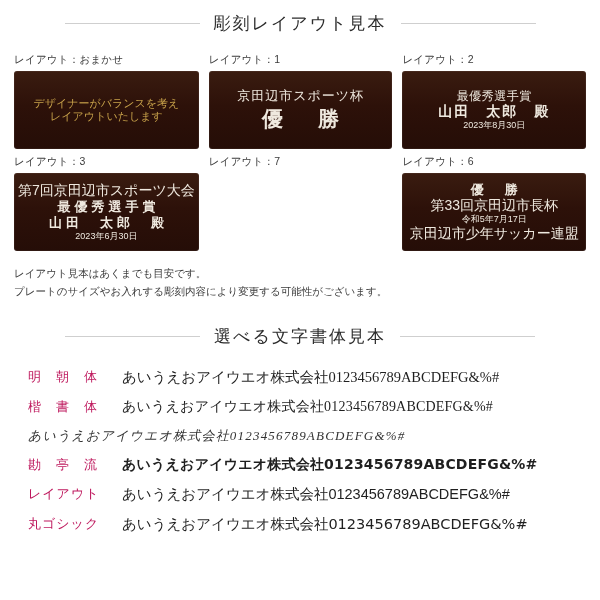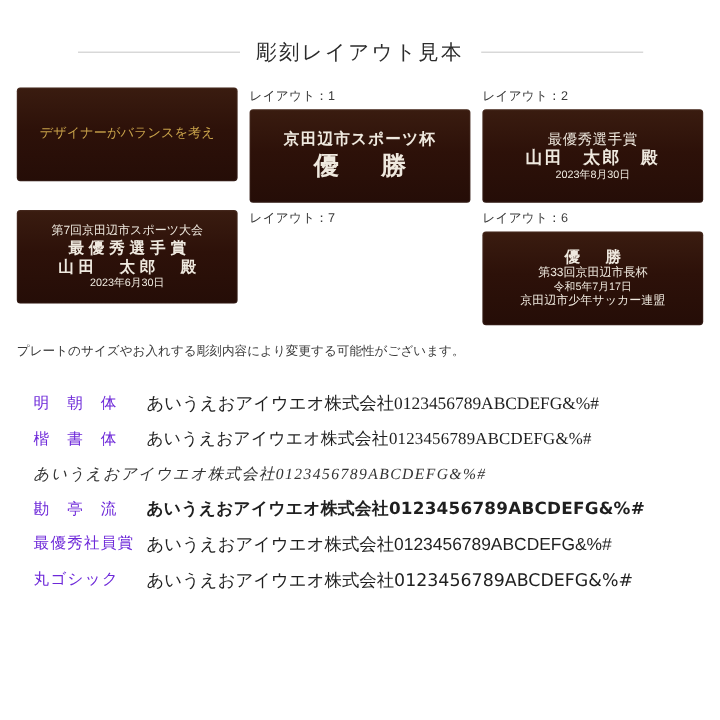--- a/index.html
+++ b/index.html
@@ -77,24 +77,24 @@
   .plate .ln {
     color: #efe9df;
     line-height: 1.22;
     white-space: nowrap;
     text-align: center;
   }
   .plate .ln.gold {
     color: #c8a24a;
   }
   .plate .ln.s9 { font-size: 9px; }
-  .plate .ln.s10 { font-size: 10px; }
+  .plate .ln.s10 { font-size: 14px; }
   .plate .ln.s11 { font-size: 11px; }
   .plate .ln.s12 { font-size: 12px; letter-spacing: 0.5px; }
-  .plate .ln.s13 { font-size: 13px; letter-spacing: 1px; font-weight: bold; }
+  .plate .ln.s13 { font-size: 13px; letter-spacing: 1px; }
   .plate .ln.big {
     font-size: 21px;
     letter-spacing: 7px;
     font-weight: 600;
     padding-left: 7px;
     margin-top: 2px;
   }
   .plate .ln.mid {
     font-size: 14px;
     letter-spacing: 2px;
@@ -126,21 +126,21 @@
   .font-row {
     display: flex;
     align-items: center;
     margin-bottom: 11px;
   }
   .font-name {
     width: 94px;
     flex: 0 0 94px;
     font-size: 13px;
     letter-spacing: 1px;
-    color: #6d28d9;
+    color: #be185d;
     text-align: justify;
   }
   .font-sample {
     flex: 1 1 auto;
     font-size: 14.5px;
     color: #1f1f1f;
     white-space: nowrap;
     overflow: hidden;
   }
   .f-mincho { font-family: "Liberation Serif", "DejaVu Serif", serif; letter-spacing: 0px; }
@@ -148,48 +148,51 @@
   .f-gyousho { font-family: "Liberation Serif", "DejaVu Serif", serif; font-style: italic; letter-spacing: 1.2px; font-size: 13px; color: #333; }
   .f-kantei { font-family: "DejaVu Sans", sans-serif; font-weight: bold; letter-spacing: 0.2px; font-size: 14px; }
   .f-kaku { font-family: "Liberation Sans", sans-serif; letter-spacing: 0px; font-size: 14.5px; }
   .f-maru { font-family: "DejaVu Sans", sans-serif; letter-spacing: 0px; font-size: 14.5px; }
 </style>
 </head>
 <body>
 
 <div class="page">
 
-  <div class="section-head" style="margin-top:32px;justify-content:center;">
+  <div class="section-head" style="margin-top:12px;justify-content:center;">
     <div class="rule"></div>
     <div class="title">彫刻レイアウト見本</div>
     <div class="rule"></div>
   </div>
 
   <div class="plate-grid" id="plate-grid">
       <div class="plate-cell">
+        <div class="plate-label">レイアウト：おまかせ</div>
         <div class="plate">
           <div class="ln s11 gold">デザイナーがバランスを考え</div>
+          <div class="ln s11 gold">レイアウトいたします</div>
         </div>
       </div>
       <div class="plate-cell">
         <div class="plate-label">レイアウト：1</div>
         <div class="plate">
           <div class="ln s13">京田辺市スポーツ杯</div>
           <div class="ln big">優　勝</div>
         </div>
       </div>
       <div class="plate-cell">
         <div class="plate-label">レイアウト：2</div>
         <div class="plate">
           <div class="ln s12">最優秀選手賞</div>
           <div class="ln mid">山田　太郎　殿</div>
           <div class="ln s9">2023年8月30日</div>
         </div>
       </div>
       <div class="plate-cell">
+        <div class="plate-label">レイアウト：3</div>
         <div class="plate">
           <div class="ln s10">第7回京田辺市スポーツ大会</div>
           <div class="ln mid2">最優秀選手賞</div>
           <div class="ln mid2">山田　太郎　殿</div>
           <div class="ln s9">2023年6月30日</div>
         </div>
       </div>
       <div class="plate-cell">
         <div class="plate-label">レイアウト：7</div>
       </div>
@@ -198,42 +201,48 @@
         <div class="plate">
           <div class="ln mid2">優　勝</div>
           <div class="ln s10">第33回京田辺市長杯</div>
           <div class="ln s9">令和5年7月17日</div>
           <div class="ln s10">京田辺市少年サッカー連盟</div>
         </div>
       </div>
     </div>
 
   <div class="notes" id="notes">
+      <div>レイアウト見本はあくまでも目安です。</div>
       <div>プレートのサイズやお入れする彫刻内容により変更する可能性がございます。</div>
     </div>
 
   <div class="font-section">
+    <div class="section-head">
+      <div class="rule"></div>
+      <div class="title">選べる文字書体見本</div>
+      <div class="rule"></div>
+    </div>
     <div class="font-rows" id="font-rows">
         <div class="font-row">
           <div class="font-name">明　朝　体</div>
           <div class="font-sample f-mincho">あいうえおアイウエオ株式会社0123456789ABCDEFG&amp;%#</div>
         </div>
         <div class="font-row">
           <div class="font-name">楷　書　体</div>
           <div class="font-sample f-kaisho">あいうえおアイウエオ株式会社0123456789ABCDEFG&amp;%#</div>
         </div>
         <div class="font-row">
           <div class="font-sample f-gyousho">あいうえおアイウエオ株式会社0123456789ABCDEFG&amp;%#</div>
         </div>
         <div class="font-row">
           <div class="font-name">勘　亭　流</div>
           <div class="font-sample f-kantei">あいうえおアイウエオ株式会社0123456789ABCDEFG&amp;%#</div>
         </div>
         <div class="font-row">
-          <div class="font-name">最優秀社員賞</div>
+          <div class="font-name">レイアウト</div>
           <div class="font-sample f-kaku">あいうえおアイウエオ株式会社0123456789ABCDEFG&amp;%#</div>
         </div>
         <div class="font-row">
           <div class="font-name">丸ゴシック</div>
           <div class="font-sample f-maru">あいうえおアイウエオ株式会社0123456789ABCDEFG&amp;%#</div>
         </div>
       </div>
   </div>
 
 </div>

